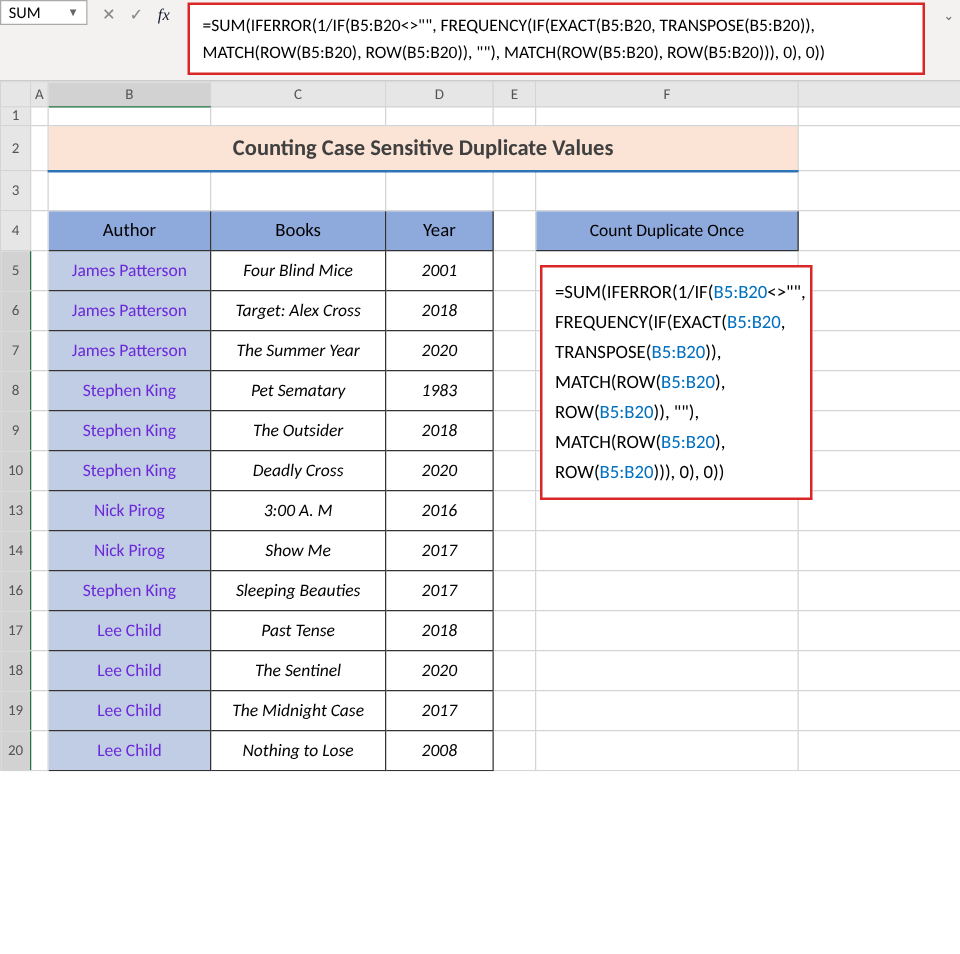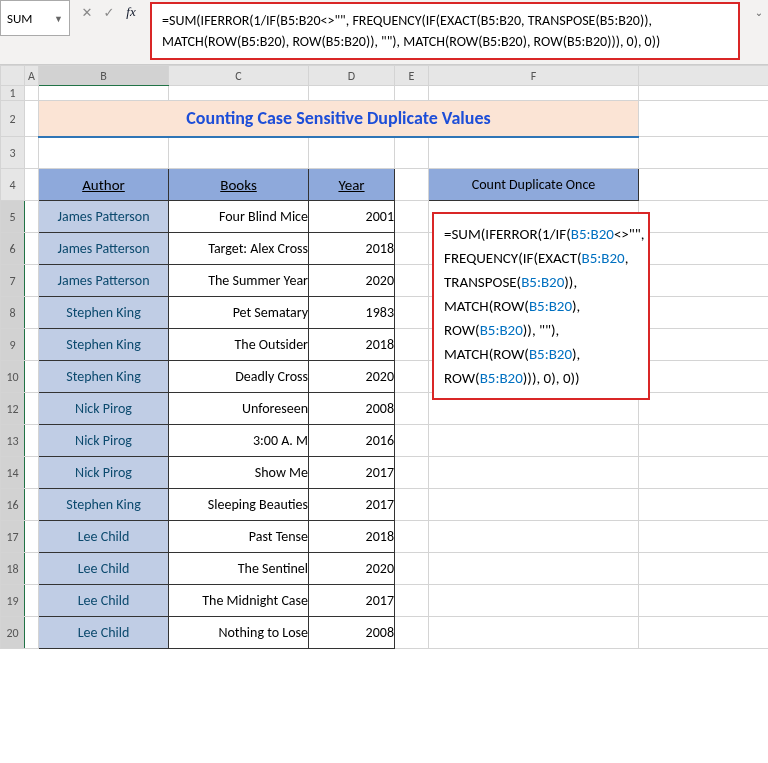--- a/index.html
+++ b/index.html
@@ -1,20 +1,20 @@
 <!DOCTYPE html>
 <html><head>
 <meta charset="utf-8">
 <style>
 * { box-sizing: border-box; margin: 0; padding: 0; }
 body { font-family: Calibri, Arial, sans-serif; font-size: 14px; background: #fff; width: 768px; overflow: hidden; }
 
 
 .formula-bar-area { display: flex; align-items: flex-start; border-bottom: 1px solid #ccc; background: #f3f2f1; }
-.name-box { width: 70px; height: 36px; border: 1px solid #aaa; display: flex; align-items: center; padding: 0 6px; font-size: 13px; background: #fff; }
+.name-box { width: 70px; height: 20px; border: 1px solid #aaa; display: flex; align-items: center; padding: 0 6px; font-size: 13px; background: #fff; }
 .name-box .dd { margin-left: auto; font-size: 9px; color: #666; }
 .fx-btns { display: flex; align-items: center; padding: 0 6px; height: 24px; }
 .fx-btn { width: 22px; height: 22px; display: flex; align-items: center; justify-content: center; font-size: 13px; color: #666; }
 .fx-btn.x { color: #888; }
 .fx-btn.chk { color: #888; }
 .fx-btn.fx { font-style: italic; font-family: 'Times New Roman', serif; color: #0f172a; }
 .formula-text-box { flex: 1; border: 2px solid #d92626; background: #fff; padding: 6px 10px; font-size: 14px; line-height: 1.5; margin: 2px 10px 4px 2px; }
 .formula-expand { width: 18px; display: flex; align-items: flex-start; justify-content: center; font-size: 10px; color: #666; padding-top: 6px; }
 
 
@@ -34,27 +34,27 @@
 .colA { width: 14px; }
 .colB { width: 130px; }
 .colC { width: 140px; }
 .colD { width: 86px; }
 .colE { width: 34px; }
 .colF { width: 210px; }
 .colG { width: 130px; }
 
 
 .title-cell { background: #fbe4d5 !important; border-bottom: 2px solid #2e75b6 !important; }
-.title-inner { text-align: center; font-weight: bold; font-size: 18px; color: #1d4ed8; padding: 4px 0; }
-
-
-.hdr { background: #8ea9db !important; border: 1px solid #333 !important; font-weight: bold; font-size: 15px; text-align: center; text-decoration: underline; }
-.authcell { border: 1px solid #333 !important; text-align: center; color: #0c4a6e; }
+.title-inner { text-align: center; font-weight: bold; font-size: 18px; color: #404040; padding: 4px 0; }
+
+
+.hdr { background: #8ea9db !important; border: 1px solid #333 !important; font-weight: bold; font-size: 15px; text-align: center; }
+.authcell { border: 1px solid #333 !important; text-align: center; color: #6d28d9; }
 .authcell.selb { background: #c0cde5 !important; }
-.cell { border: 1px solid #333 !important; text-align: right; }
+.cell { border: 1px solid #333 !important; text-align: center; font-style: italic; }
 
 
 .cdhdr { background: #8ea9db !important; border: 1px solid #333 !important; font-weight: bold; text-align: center; font-size: 14px; padding: 2px 4px; }
 
 
 .formula-cell-box { position: absolute; left: 432px; top: 147px; width: 218px; border: 2px solid #d92626; background: #fff; padding: 8px 10px; font-size: 15px; line-height: 1.6; z-index: 5; }
 .formula-cell-box .blue { color: #0070c0; }
 
 
 .watermark { position: absolute; left: 300px; top: 610px; color: #e0e0e0; font-size: 18px; font-family: Arial; text-align: right; z-index:1; pointer-events:none; }
@@ -196,30 +196,20 @@
           <th class="rowhdr selrow">10</th>
           <td></td>
           <td class="authcell selb">Stephen King</td>
           <td class="cell">Deadly Cross</td>
           <td class="cell">2020</td>
           <td></td>
           <td></td>
           <td></td>
         </tr>
         <tr>
-          <th class="rowhdr selrow">12</th>
-          <td></td>
-          <td class="authcell selb">Nick Pirog</td>
-          <td class="cell">Unforeseen</td>
-          <td class="cell">2008</td>
-          <td></td>
-          <td></td>
-          <td></td>
-        </tr>
-        <tr>
           <th class="rowhdr selrow">13</th>
           <td></td>
           <td class="authcell selb">Nick Pirog</td>
           <td class="cell">3:00 A. M</td>
           <td class="cell">2016</td>
           <td></td>
           <td></td>
           <td></td>
         </tr>
         <tr>

